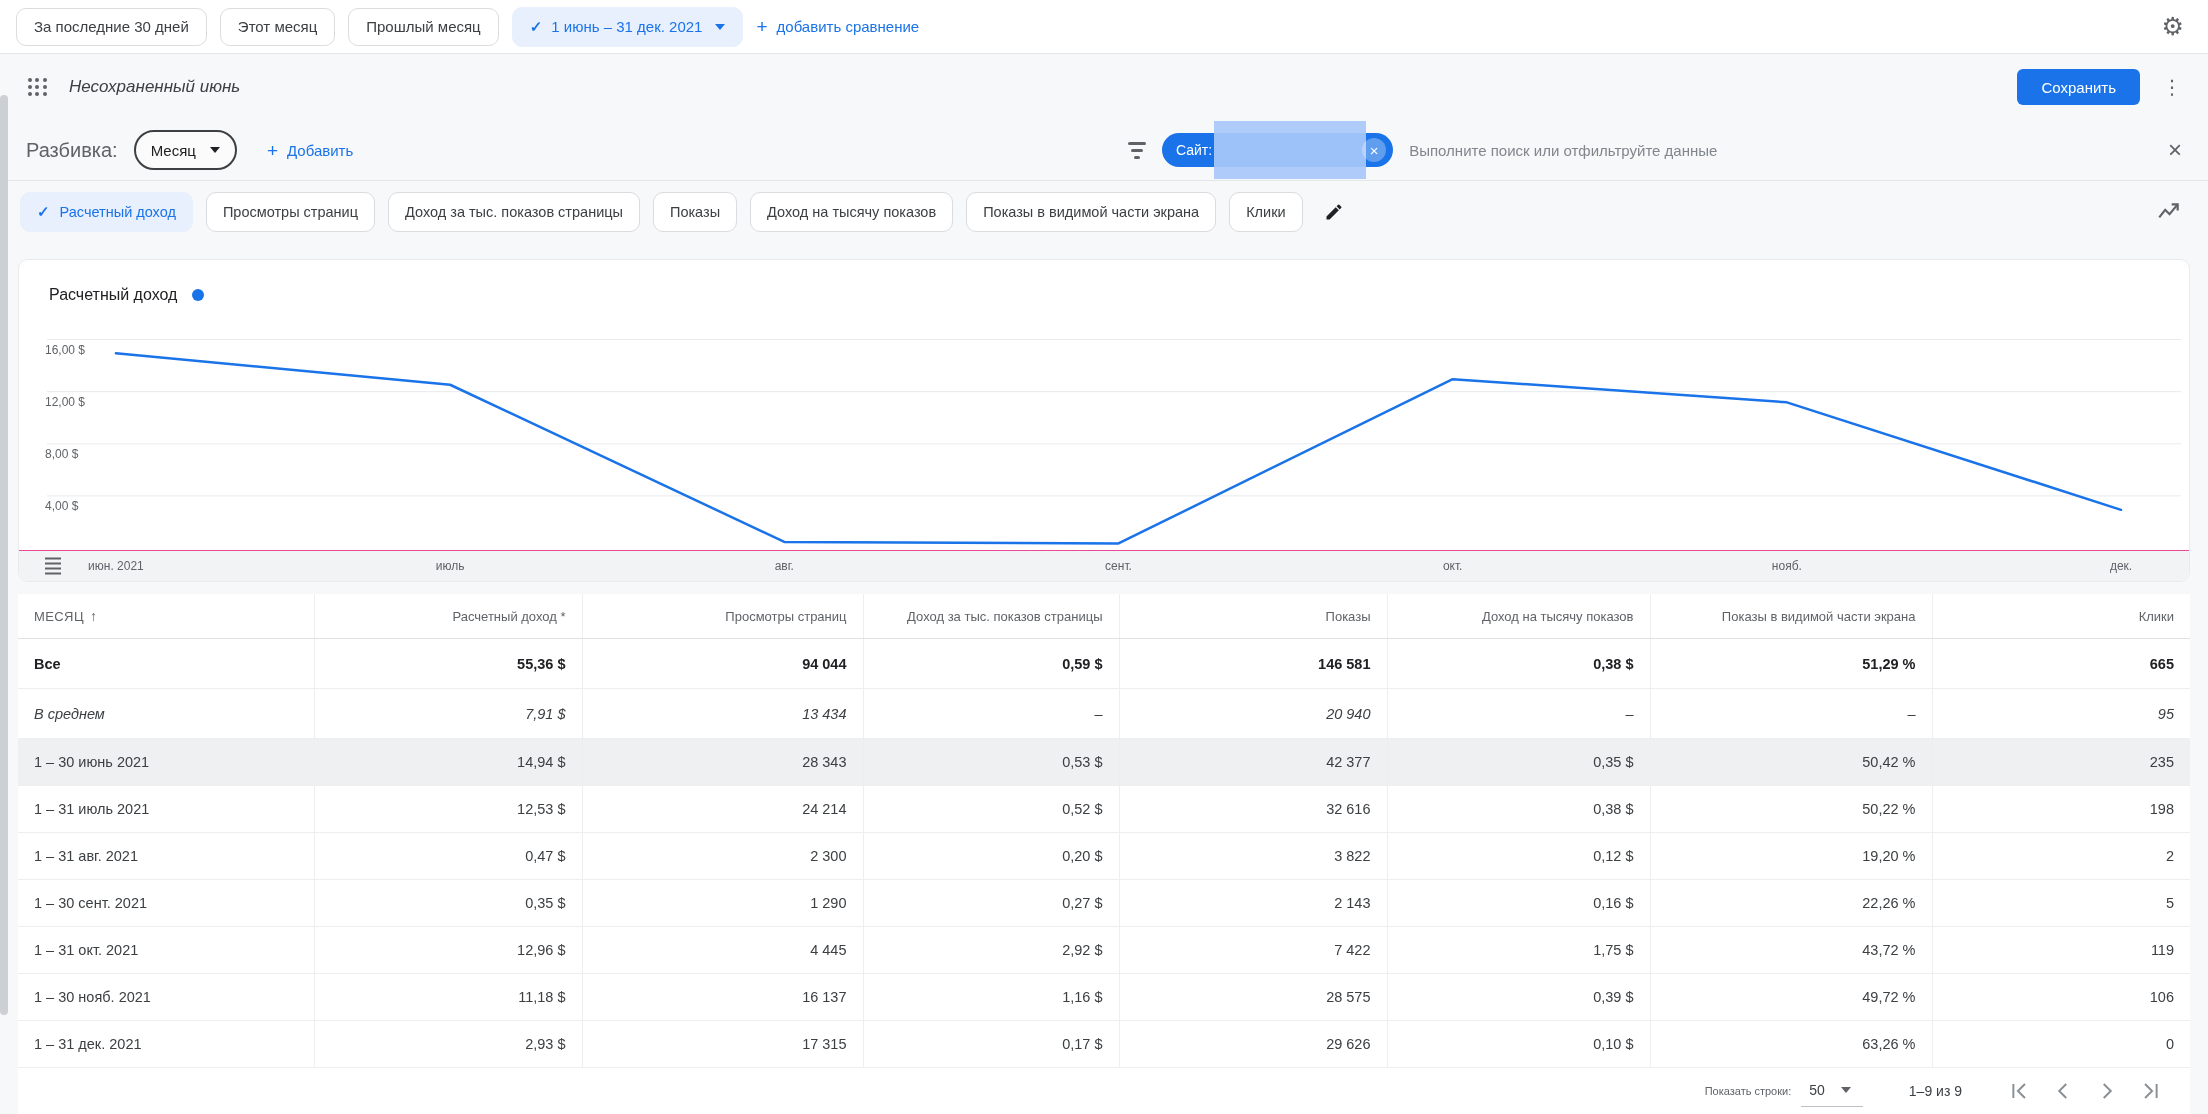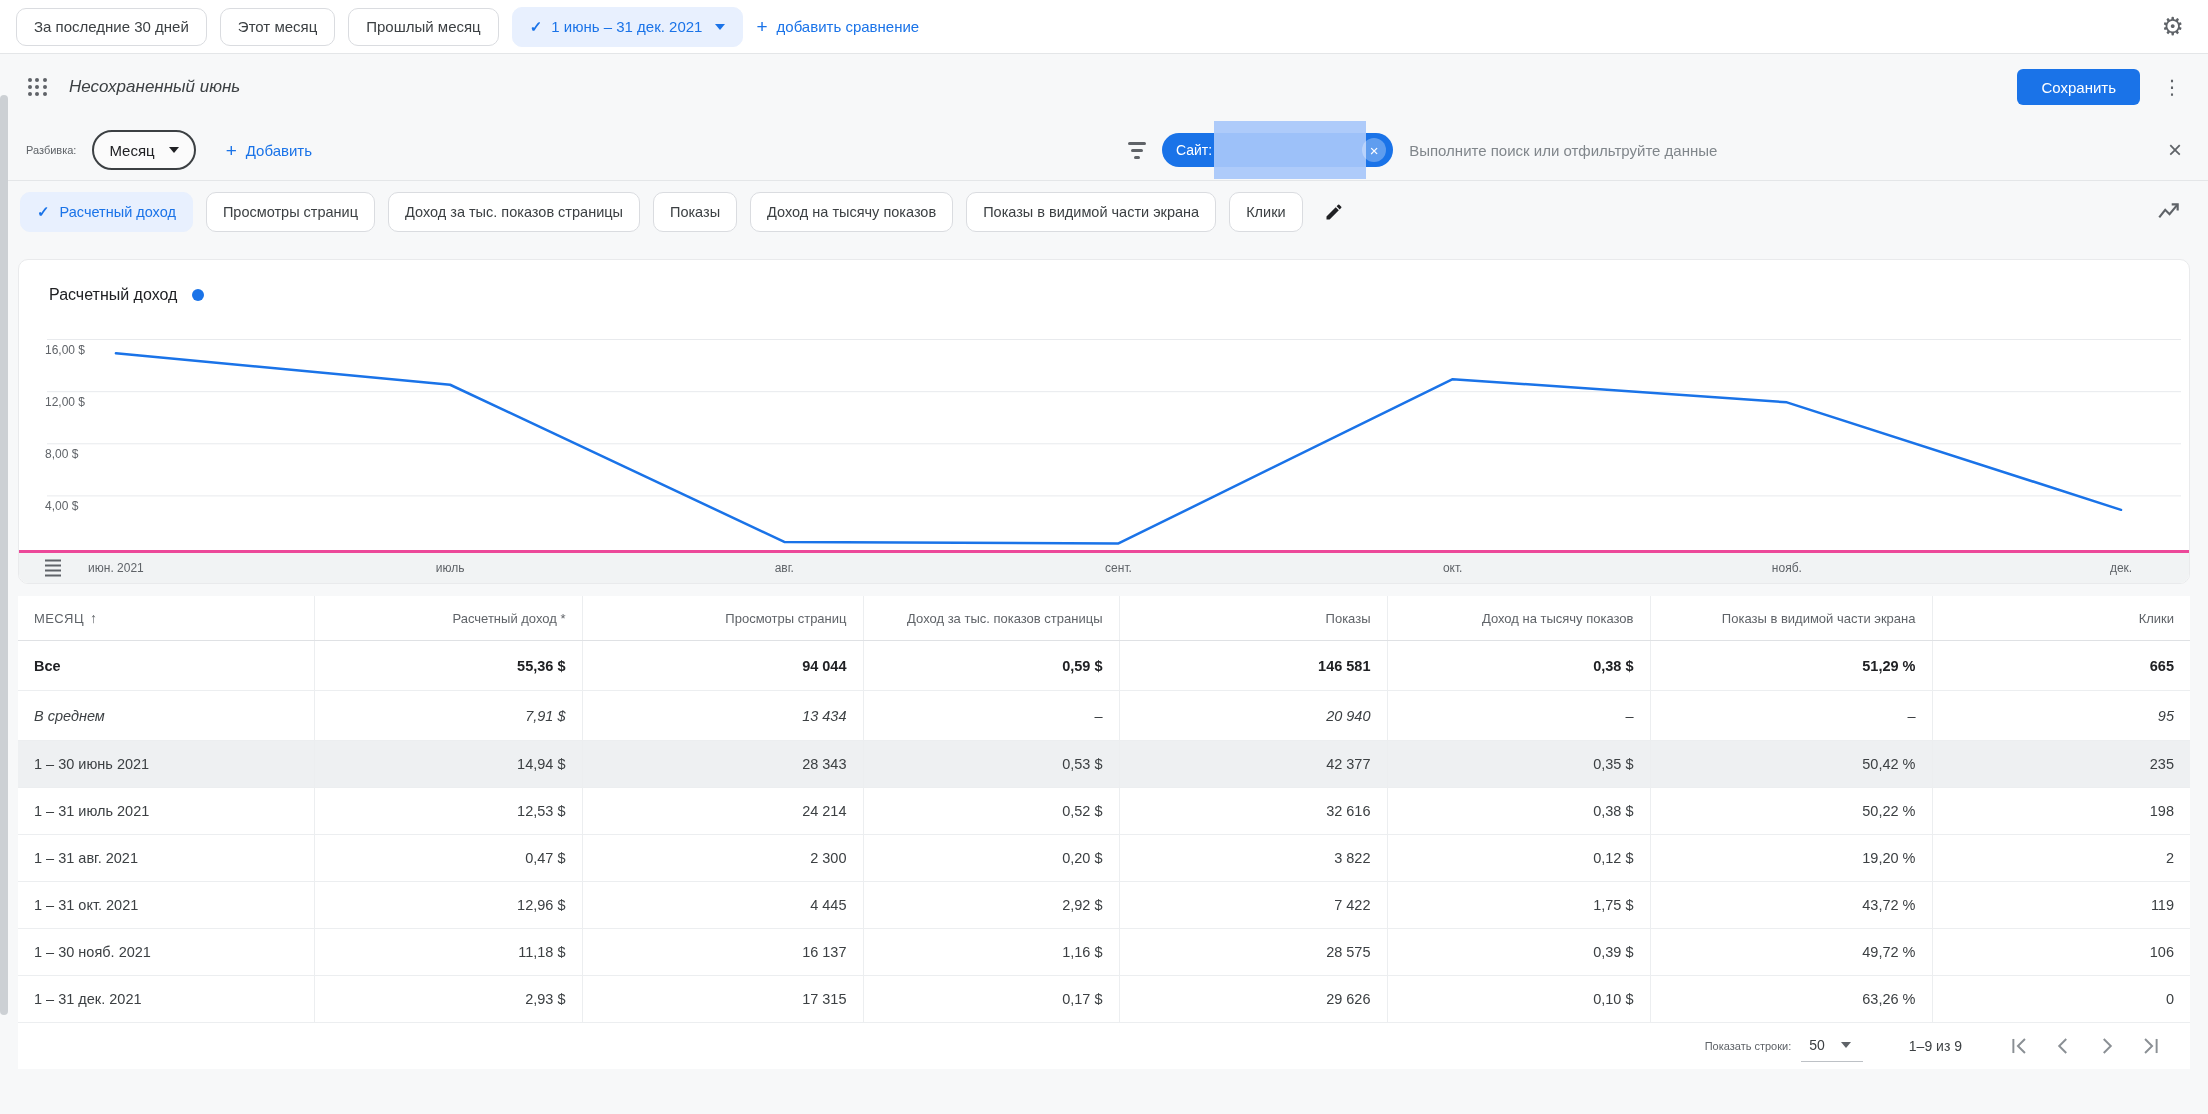--- a/index.html
+++ b/index.html
@@ -24,21 +24,21 @@
   .row-header{height:66px;display:flex;align-items:center;padding:0 20px;}
   .dots-grid{width:19px;height:19px;display:grid;grid-template-columns:repeat(3,1fr);gap:3px;cursor:pointer;margin-left:8px;}
   .dots-grid i{width:4px;height:4px;border-radius:50%;background:#5f6368;}
   .report-title{font-style:italic;font-size:17px;color:#3c4043;margin-left:22px;}
   .btn-save{margin-left:auto;background:#1a73e8;color:#fff;border:none;border-radius:6px;height:36px;
             padding:0 24px;font-size:15px;font-weight:500;font-family:inherit;cursor:pointer;}
   .kebab{margin-left:22px;margin-right:6px;font-size:20px;color:#5f6368;cursor:pointer;letter-spacing:0;}
 
   
   .row-controls{height:60px;display:flex;align-items:center;padding:0 20px;border-bottom:1px solid #e4e6e8;position:relative;}
-  .bk-label{font-size:11px;color:#5f6368;margin-left:6px;}
+  .bk-label{font-size:20px;color:#5f6368;margin-left:6px;}
   .pill-month{margin-left:16px;height:36px;border:2px solid #3c4043;border-radius:20px;background:#fbfbfb;
               color:#202124;font-size:15px;font-weight:500;padding:0 15px;display:inline-flex;align-items:center;gap:10px;cursor:pointer;}
   .add-link{margin-left:30px;}
   .filter-zone{position:absolute;left:1128px;right:20px;top:0;bottom:0;display:flex;align-items:center;gap:16px;}
   .tune{display:flex;flex-direction:column;gap:4px;cursor:pointer;}
   .tune i{display:block;height:3px;background:#5f6368;border-radius:2px;}
   .tune i:nth-child(1){width:18px;}.tune i:nth-child(2){width:12px;margin-left:3px;}.tune i:nth-child(3){width:6px;margin-left:6px;}
   .site-chip{position:relative;display:flex;align-items:center;height:34px;background:#1a73e8;border-radius:17px;
              padding:0 7px 0 14px;color:#fff;font-size:14px;cursor:pointer;}
   .site-chip .spacer{width:150px;}
@@ -57,21 +57,21 @@
   .pencil{margin-left:8px;}
   .chart-toggle{margin-left:auto;margin-right:6px;}
 
   
   .chart-card{margin:16px 18px 0;background:#fff;border:1px solid #e9eaec;border-radius:10px;overflow:hidden;}
   .legend{height:46px;display:flex;align-items:center;padding:12px 0 0 30px;font-size:16px;color:#202124;gap:15px;}
   .legend-dot{width:12px;height:12px;border-radius:50%;background:#1a73e8;}
   .plot{position:relative;height:232px;}
   .plot svg{position:absolute;left:0;top:0;width:100%;height:100%;}
   .ylab{position:absolute;left:26px;font-size:12px;color:#5f6368;}
-  .xstrip{height:30px;background:#f1f3f4;border-top:3px solid #ec4899;position:relative;}
+  .xstrip{height:30px;background:#f1f3f4;border-top:1px solid #ec4899;position:relative;}
   .strip-icon{position:absolute;left:26px;top:50%;transform:translateY(-50%);display:flex;flex-direction:column;gap:3px;cursor:pointer;}
   .strip-icon i{display:block;width:16px;height:2px;background:#5f6368;}
   .xlab{position:absolute;top:50%;transform:translate(-50%,-50%);font-size:12px;color:#5f6368;white-space:nowrap;}
 
   
   .table-card{margin:12px 18px 0;background:#fff;}
   table{width:100%;border-collapse:collapse;table-layout:fixed;}
   th{height:44px;font-size:13px;font-weight:400;color:#5f6368;border-bottom:1px solid #dfe1e4;
      border-right:1px solid #eceef0;padding:0 16px;text-align:right;white-space:nowrap;overflow:hidden;}
   th:first-child{text-align:left;letter-spacing:.4px;}
@@ -288,20 +288,30 @@
           </tr>
           <tr>
             <td>1 – 31 авг. 2021</td>
             <td>0,47 $</td>
             <td>2 300</td>
             <td>0,20 $</td>
             <td>3 822</td>
             <td>0,12 $</td>
             <td>19,20 %</td>
             <td>2</td>
+          </tr>
+          <tr>
+            <td>1 – 30 сент. 2021</td>
+            <td>0,35 $</td>
+            <td>1 290</td>
+            <td>0,27 $</td>
+            <td>2 143</td>
+            <td>0,16 $</td>
+            <td>22,26 %</td>
+            <td>5</td>
           </tr>
           <tr>
             <td>1 – 31 окт. 2021</td>
             <td>12,96 $</td>
             <td>4 445</td>
             <td>2,92 $</td>
             <td>7 422</td>
             <td>1,75 $</td>
             <td>43,72 %</td>
             <td>119</td>

